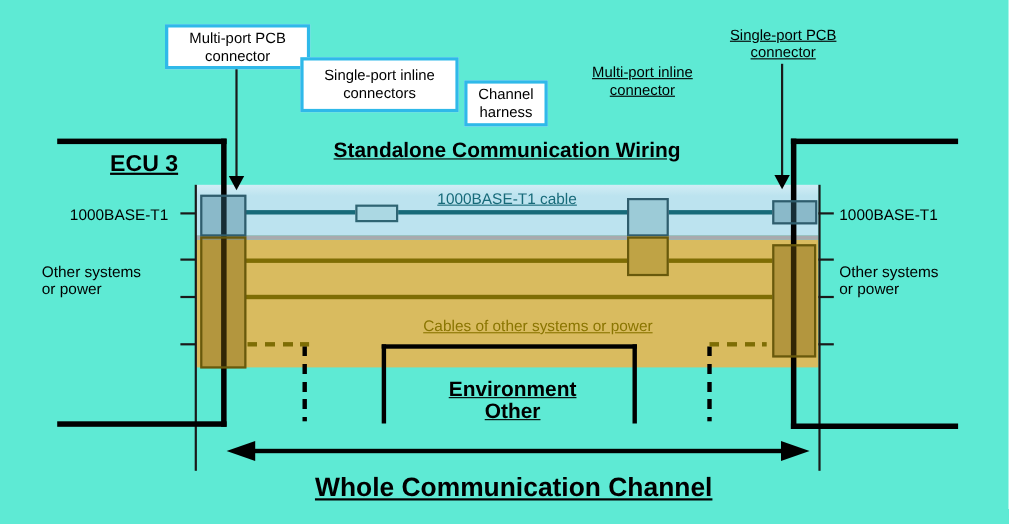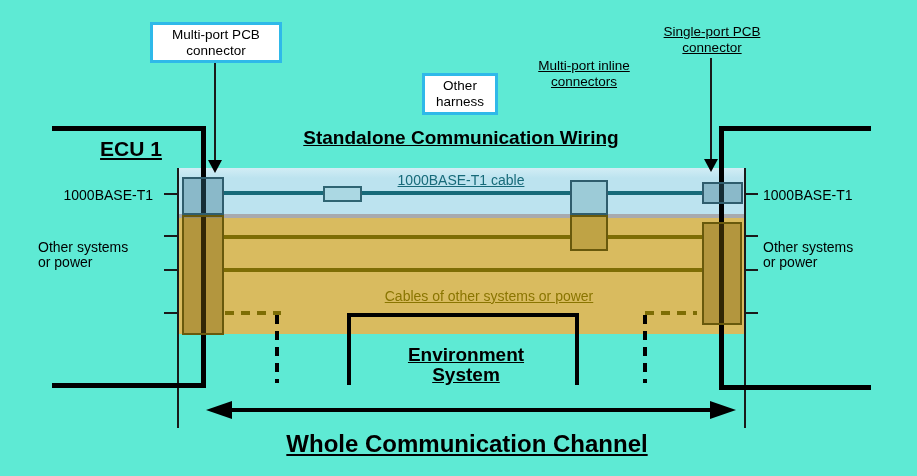--- a/index.html
+++ b/index.html
@@ -125,33 +125,35 @@
   <div class="abs warrow-head-l"></div>
   <div class="abs warrow-head-r"></div>
 
   <div class="abs larrow-line" style="left:214px;top:63px;height:99px;"></div>
   <div class="abs larrow-head" style="left:208px;top:160px;"></div>
   <div class="abs larrow-line" style="left:710px;top:58px;height:103px;"></div>
   <div class="abs larrow-head" style="left:704px;top:159px;"></div>
 
   <div class="abs callout pre" style="left:150px;top:22px;width:132px;height:41px;">Multi-port PCB
 connector</div>
-  <div class="abs callout pre" style="left:422px;top:73px;width:76px;height:42px;">Other
+  <div class="abs callout pre" style="left:273px;top:52px;width:144px;height:50px;">Single-port inline
+connectors</div>
+  <div class="abs callout pre" style="left:422px;top:73px;width:76px;height:42px;">Channel
 harness</div>
   <div class="abs plainlabel pre ctr" style="left:514px;top:58px;width:140px;">Multi-port inline
-connectors</div>
+connector</div>
   <div class="abs plainlabel pre ctr" style="left:647px;top:24px;width:130px;">Single-port PCB
 connector</div>
 
   <div class="abs title ctr" style="left:178px;top:127px;width:566px;">Standalone Communication Wiring</div>
   <div class="abs title ctr pre" style="left:383px;top:345px;width:166px;line-height:20px;">Environment
-System</div>
+Other</div>
   <div class="abs title ctr" style="left:250px;top:430px;width:434px;font-size:24px;">Whole Communication Channel</div>
 
-  <div class="abs ecu-name ctr" style="left:56px;top:137px;width:150px;">ECU 1</div>
+  <div class="abs ecu-name ctr" style="left:56px;top:137px;width:150px;">ECU 3</div>
 
   <div class="abs side-label" style="left:23px;top:188px;width:130px;text-align:right;">1000BASE-T1</div>
   <div class="abs side-label pre" style="left:38px;top:240px;width:120px;">Other systems
 or power</div>
   <div class="abs side-label" style="left:763px;top:188px;width:130px;">1000BASE-T1</div>
   <div class="abs side-label pre" style="left:763px;top:240px;width:130px;">Other systems
 or power</div>
 
   <div class="abs cable-label ctr" style="left:178px;top:172px;width:566px;">1000BASE-T1 cable</div>
   <div class="abs olive-label ctr" style="left:178px;top:288px;width:566px;">Cables of other systems or power</div>

